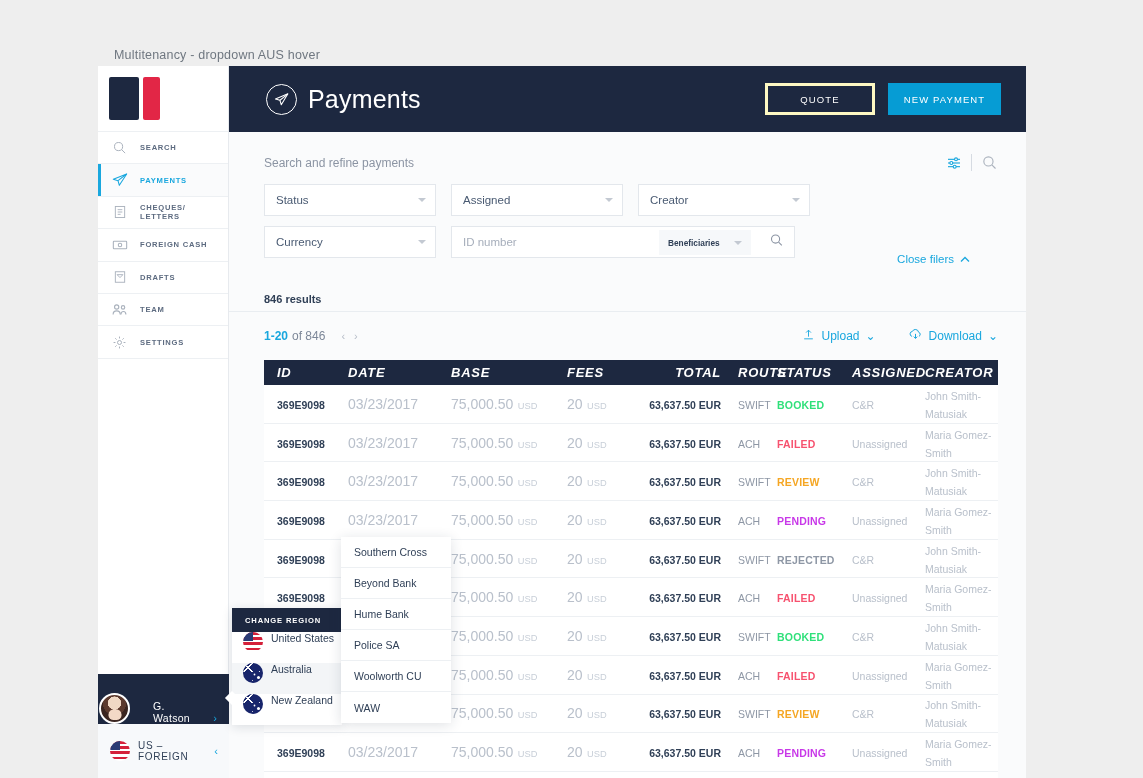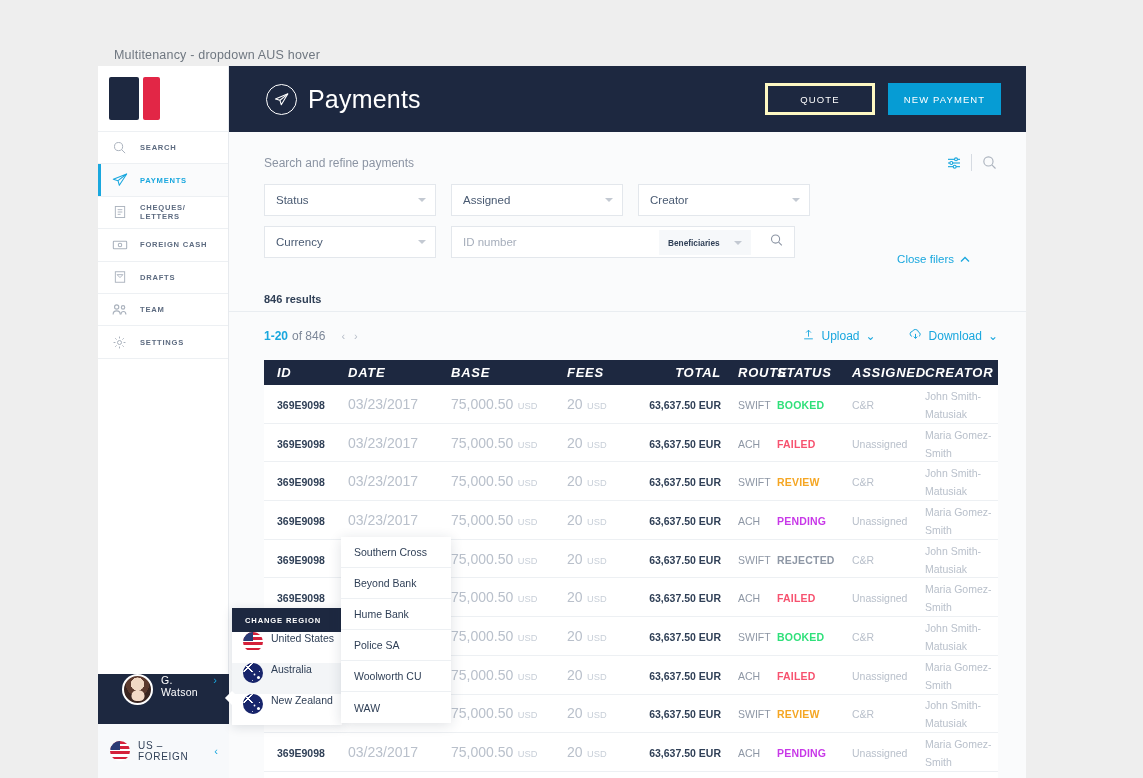--- a/index.html
+++ b/index.html
@@ -44,21 +44,21 @@
   .nav-ico { width: 17px; height: 17px; flex: none; color: #aab2bd; display: flex; align-items: center; justify-content: center; }
   .nav-item.active .nav-ico { color: #19a7de; }
   .nav-label {
     font-size: 7.6px; letter-spacing: .75px; color: #5d6b80; font-weight: 700;
     text-transform: uppercase;
   }
   .nav-item.active .nav-label { color: #19a7de; }
 
   .user-card {
     position: absolute; left: 0; bottom: 54px; width: 131px; height: 50px;
-    background: #1d2840; display: flex; align-items: flex-start; padding-left: 24px; gap: 8px;
+    background: #1d2840; display: flex; align-items: flex-end; padding-left: 1px; gap: 23px;
     cursor: pointer;
   }
   .avatar {
     width: 31px; height: 31px; border-radius: 50%; flex: none;
     background: radial-gradient(circle at 50% 30%, #f0d8c4 0 28%, #5c3a2e 29% 50%, #3a2520 51% 100%);
     border: 2px solid #ffffff; overflow: hidden; position: relative;
   }
   .avatar::after{
     content:''; position:absolute; left:50%; top:52%; width:13px; height:11px;
     transform:translateX(-50%); background:#f3d9c6; border-radius:50% 50% 40% 40%;

